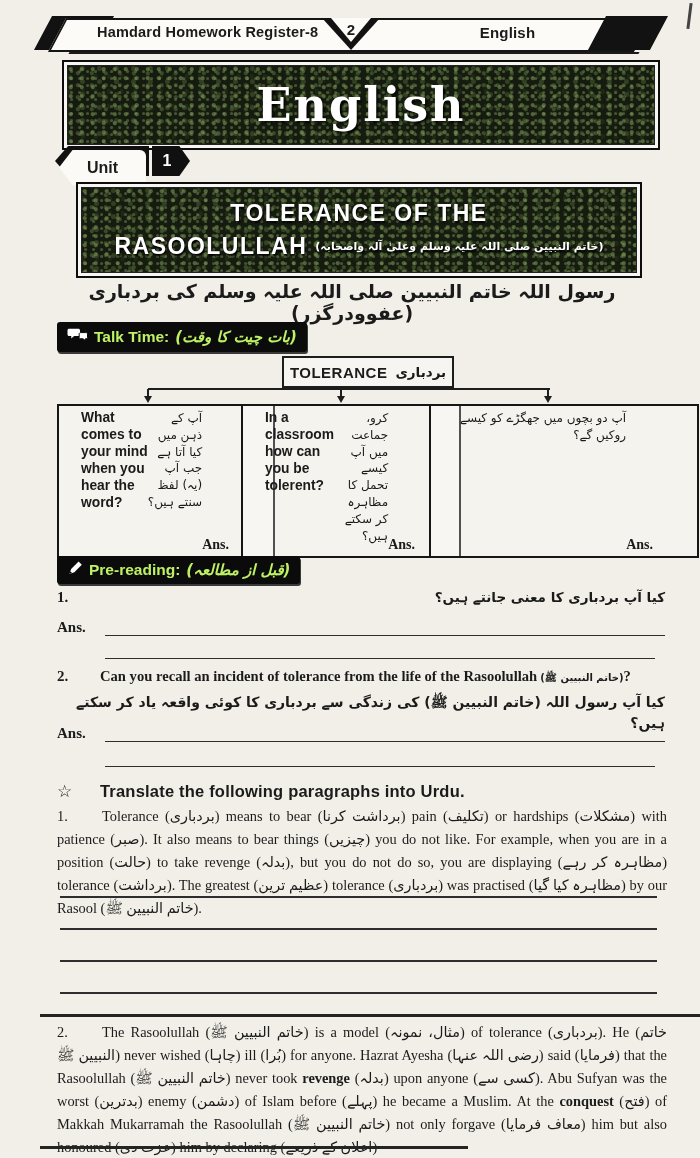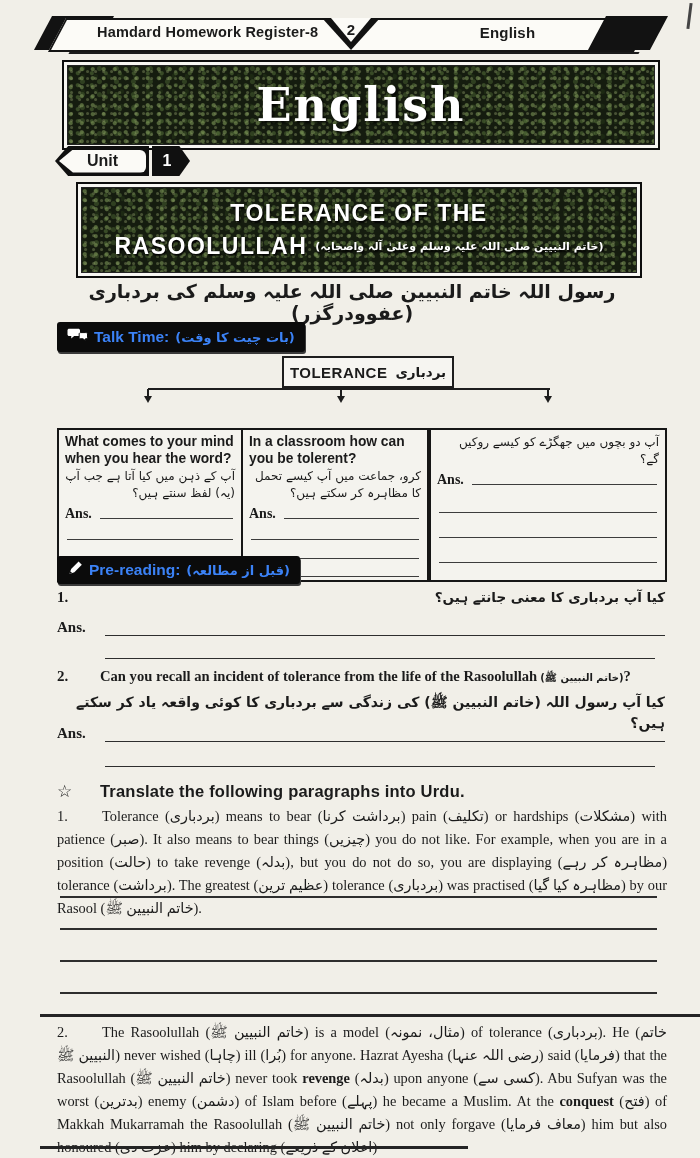--- a/index.html
+++ b/index.html
@@ -45,53 +45,53 @@
   .title-box{left:76px;top:182px;width:556px;height:86px;}
   .title-l1{color:#fff;font-weight:bold;font-size:23px;letter-spacing:1.5px;text-shadow:1px 2px 2px #000;}
   .title-l2{color:#fff;font-weight:bold;font-size:23px;letter-spacing:1.5px;text-shadow:1px 2px 2px #000;
             display:flex;align-items:center;gap:8px;margin-top:6px;}
   .title-hon{font-size:11px;font-weight:bold;letter-spacing:0;}
 
   
   .unit-badge{position:absolute;left:55px;top:146px;width:136px;height:30px;}
   .unit-arrow-outer{position:absolute;left:0;top:0;width:94px;height:30px;background:#101010;
       clip-path:polygon(0 50%,14% 0,100% 0,100% 100%,14% 100%);}
-  .unit-arrow-inner{position:absolute;left:4px;top:3.5px;width:87px;height:23px;background:#fbfaf6;
+  .unit-arrow-inner{position:absolute;left:4px;top:3.5px;width:87px;height:36px;background:#fbfaf6;
       clip-path:polygon(0 50%,16% 0,100% 0,100% 100%,16% 100%);
       display:flex;align-items:center;justify-content:center;border-radius:6px;}
   .unit-arrow-inner span{font-weight:bold;font-size:16px;}
   .unit-num{position:absolute;left:97px;top:0;width:38px;height:30px;background:#101010;
       clip-path:polygon(0 0,72% 0,100% 50%,72% 100%,0 100%);
       display:flex;align-items:center;justify-content:center;}
   .unit-num span{color:#fff;font-weight:bold;font-size:16px;margin-right:8px;}
 
   
   .urdu-title{position:absolute;left:58px;top:280px;width:588px;text-align:center;
       font-weight:bold;font-size:19px;}
 
   
-  .badge{position:absolute;height:30px;background:#0b0b0b;border-radius:3px;color:#3b82f6;
+  .badge{position:absolute;height:30px;background:#0b0b0b;border-radius:3px;color:#bef264;
       display:flex;align-items:center;gap:6px;padding:0 10px;box-shadow:1px 2px 0 #3a3a3a;}
   .badge .en{font-weight:bold;font-size:15.5px;white-space:nowrap;}
-  .badge .uq{font-weight:bold;font-size:13px;white-space:nowrap;}
+  .badge .uq{font-weight:bold;font-size:15px;white-space:nowrap;font-style:italic;}
   .talk-badge{left:57px;top:322px;}
   .pre-badge{left:57px;top:556px;height:28px;}
 
   
   .flow{position:absolute;left:57px;top:356px;width:608px;height:198px;}
   .flow-root{position:absolute;left:225px;top:0;width:168px;height:28px;border:2px solid #1d1d1d;
       display:flex;align-items:center;justify-content:center;gap:8px;background:rgba(255,255,255,.4);}
   .flow-root .en{font-weight:bold;font-size:15px;letter-spacing:.5px;}
   .flow-root .uq{font-weight:bold;font-size:13.5px;}
   .hline{position:absolute;left:91px;top:32px;width:402px;height:2px;background:#1d1d1d;}
   .stub{position:absolute;top:33px;width:2px;height:7px;background:#1d1d1d;}
   .arr{position:absolute;top:40px;width:0;height:0;border-left:4.5px solid transparent;
       border-right:4.5px solid transparent;border-top:7px solid #1d1d1d;}
-  .fbox{position:absolute;top:48px;height:144px;border:2px solid #161616;padding:3px 6px;
-      display:flex;flex-direction:column;background:rgba(255,255,255,.25);margin-top:24px;}
+  .fbox{position:absolute;top:48px;height:144px;border:2px solid #161616;padding:3px 22px;
+      display:flex;background:rgba(255,255,255,.25);}
   .fbox .q-en{font-weight:bold;font-size:13.8px;line-height:1.24;}
   .fbox .q-ur{font-size:12px;text-align:right;margin-top:1px;line-height:1.4;}
   .ans-row{display:flex;align-items:flex-end;margin-top:2px;}
   .ans-label{font-family:"Liberation Serif","DejaVu Sans",serif;font-weight:bold;font-size:14px;}
   .ans-line{flex:1;border-bottom:1.6px solid #3c3c3c;margin:0 2px 3px 8px;height:14px;}
   .wline{border-bottom:1.6px solid #3c3c3c;height:24px;margin:0 2px;}
 
   
   .row{position:absolute;left:57px;width:608px;}
   .q-row{display:flex;align-items:baseline;}

